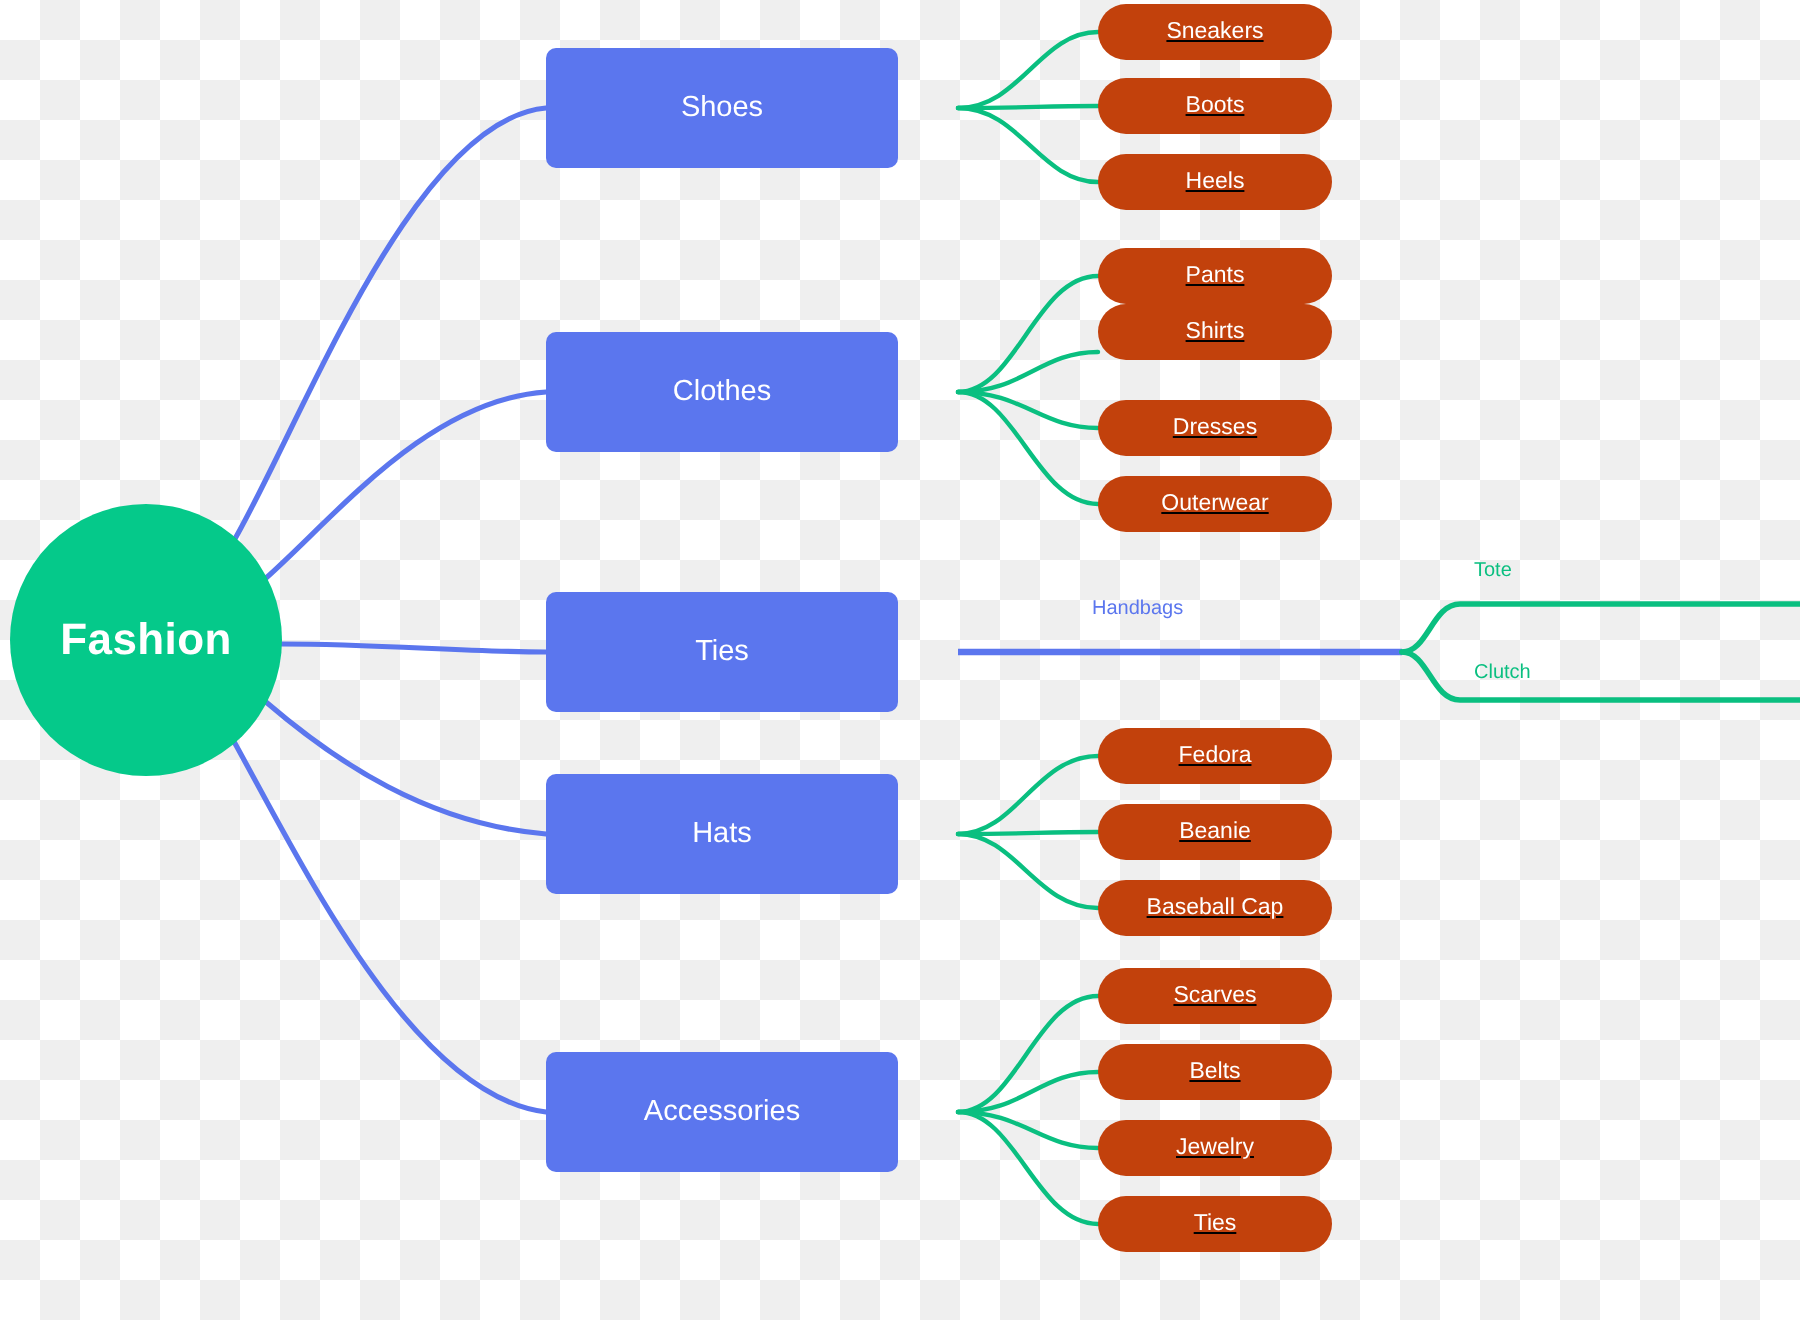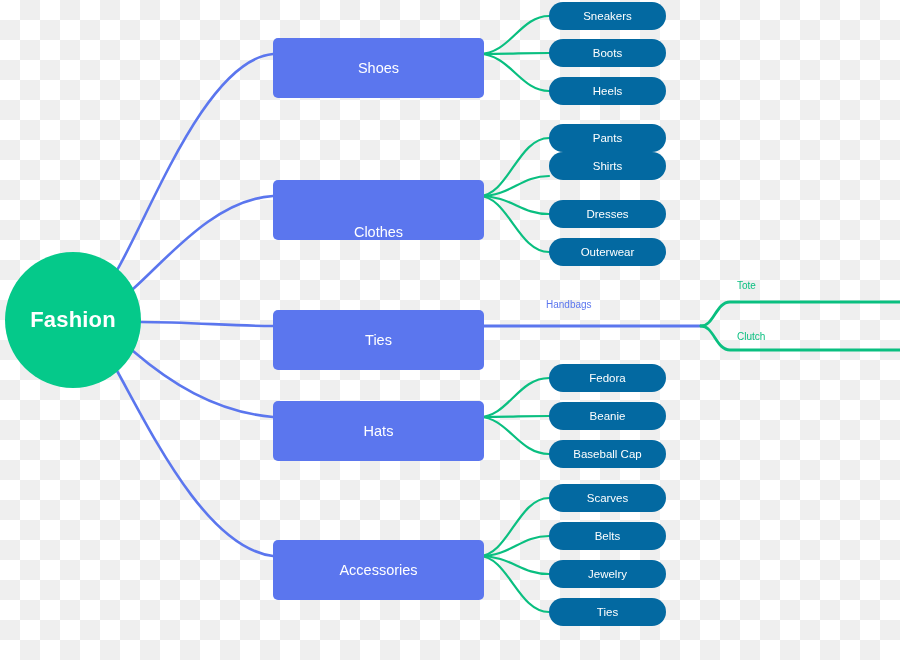--- a/index.html
+++ b/index.html
@@ -52,49 +52,49 @@
     font-size: 22px;
     font-weight: bold;
     letter-spacing: 0.2px;
     white-space: nowrap;
   }
 
   
   .branch-node {
     position: absolute;
     left: 273px;
-    width: 211px;
+    width: 176px;
     height: 60px;
     background: #5B76EE;
     border-radius: 5px;
     display: flex;
     align-items: center;
     justify-content: center;
     z-index: 3;
-    margin-top: 14px;
   }
   .branch-label {
     color: #ffffff;
     font-size: 14.5px;
     font-weight: normal;
     white-space: nowrap;
   }
 
   
   .leaf-node {
     position: absolute;
     left: 549px;
     width: 117px;
     height: 28px;
-    background: #0369a1;
+    background: #c2410c;
     border-radius: 14px;
     display: flex;
     align-items: center;
     justify-content: center;
     z-index: 3;
+    text-decoration: underline;
   }
   .leaf-label {
     color: #ffffff;
     font-size: 11.5px;
     white-space: nowrap;
   }
 
   
   .edge-label {
     position: absolute;
@@ -158,21 +158,21 @@
   <div class="leaf-node" style="top:2px;">
     <span class="leaf-label">Sneakers</span>
   </div>
   <div class="leaf-node" style="top:39px;">
     <span class="leaf-label">Boots</span>
   </div>
   <div class="leaf-node" style="top:77px;">
     <span class="leaf-label">Heels</span>
   </div>
 
-  <div class="branch-node" style="top:166px;align-items:flex-end;">
+  <div class="branch-node" style="top:166px;">
     <span class="branch-label">Clothes</span>
   </div>
   <div class="leaf-node" style="top:124px;">
     <span class="leaf-label">Pants</span>
   </div>
   <div class="leaf-node" style="top:152px;">
     <span class="leaf-label">Shirts</span>
   </div>
   <div class="leaf-node" style="top:200px;">
     <span class="leaf-label">Dresses</span>

